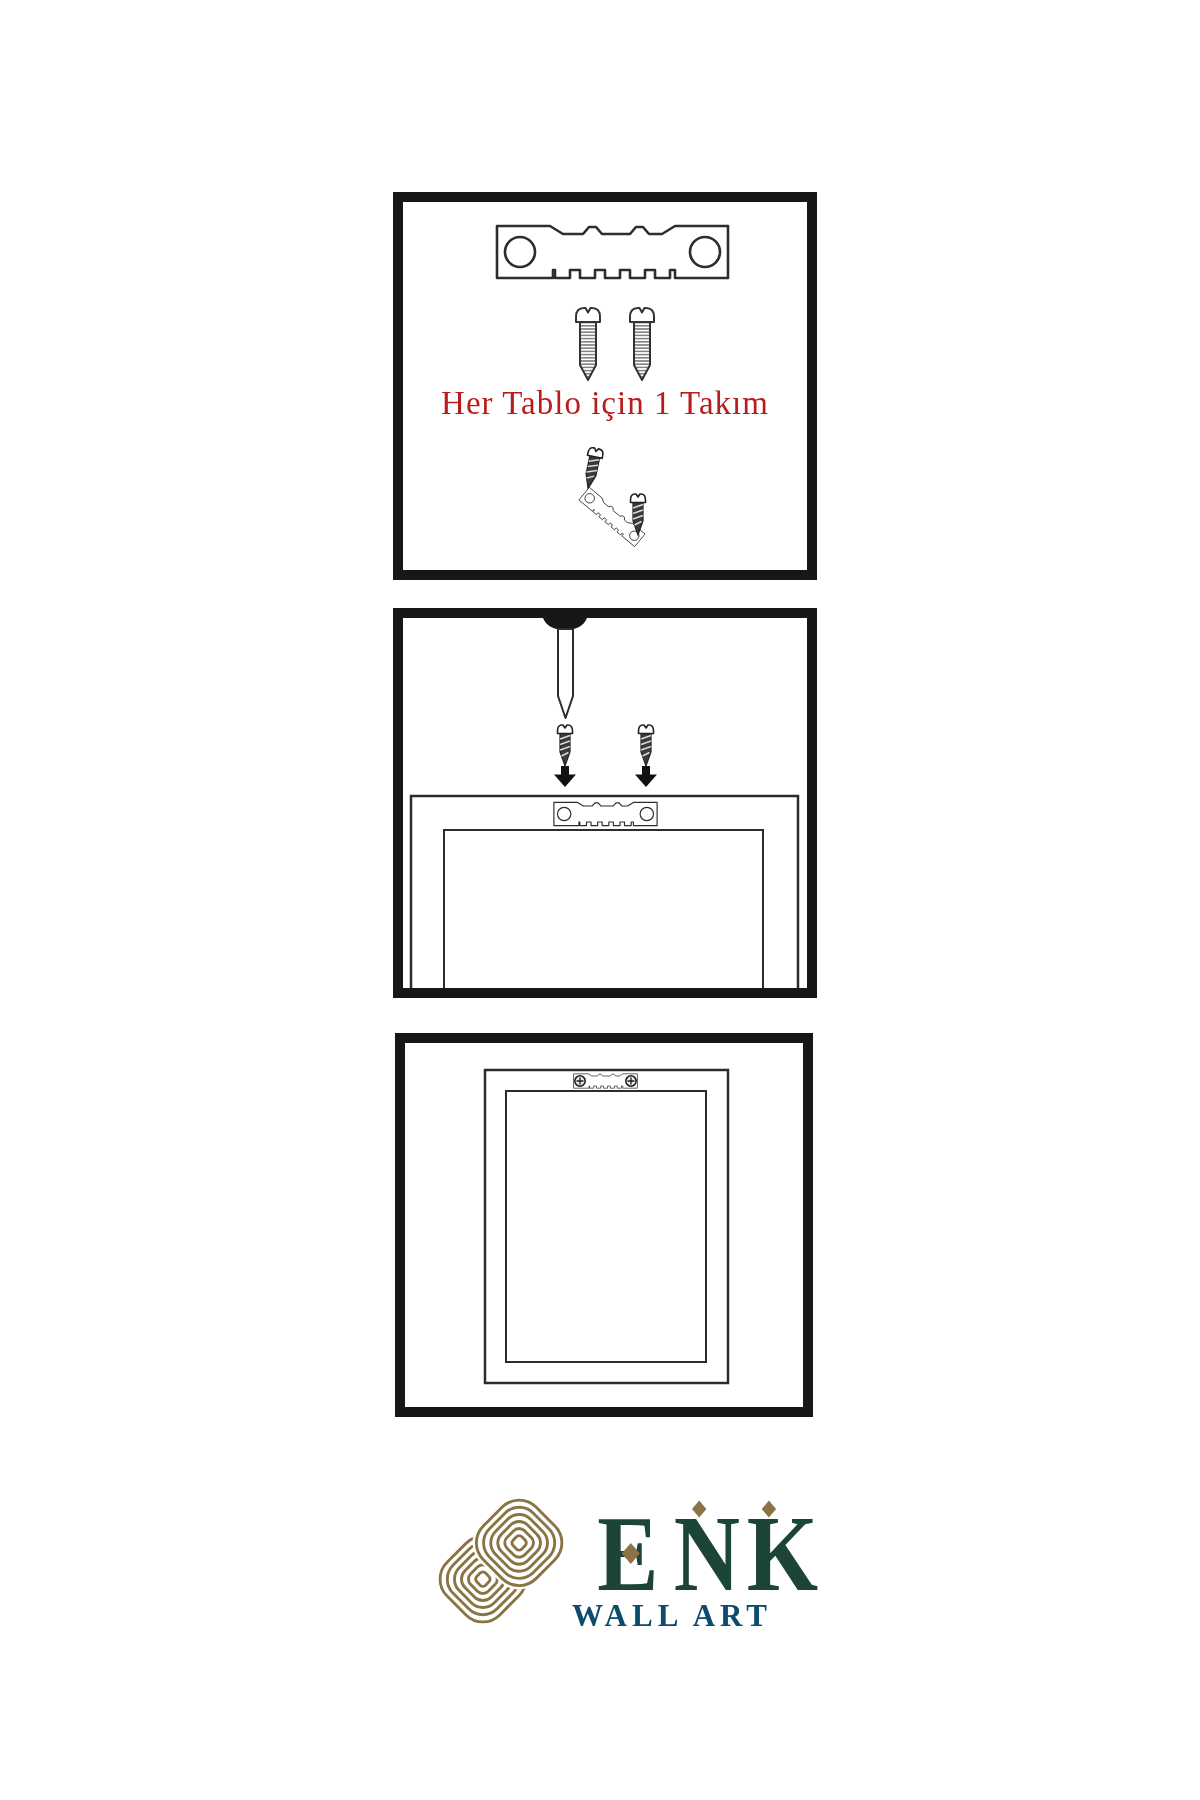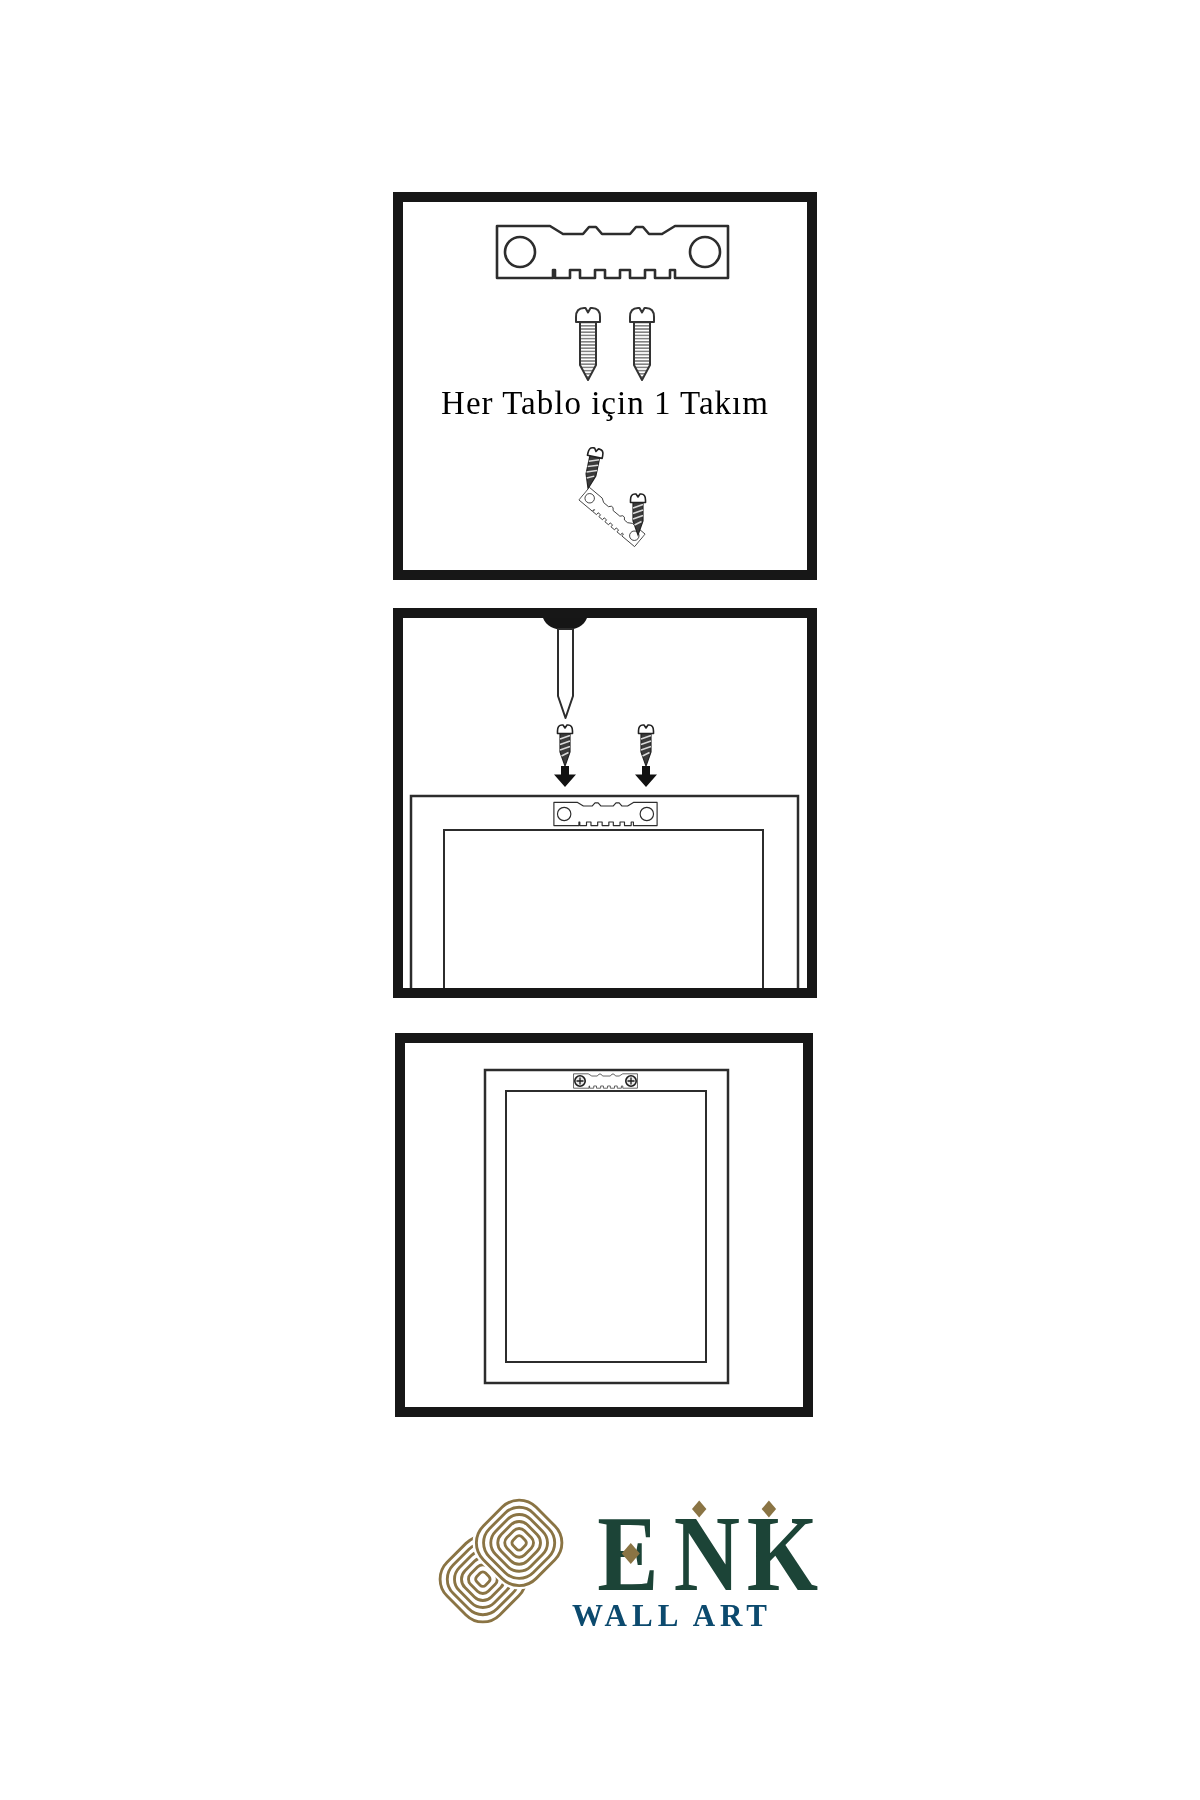--- a/index.html
+++ b/index.html
@@ -4,21 +4,21 @@
 <style>
   html,body{margin:0;padding:0;background:#ffffff;}
   .sheet{position:relative;width:1200px;height:1800px;background:#ffffff;overflow:hidden;
          font-family:"Liberation Serif",serif;}
   .panel{position:absolute;border:10px solid #171717;background:#ffffff;box-sizing:border-box;overflow:hidden;}
   .panel-svg{position:absolute;left:0;top:0;width:100%;height:100%;display:block;}
   #panel1{left:393px;top:192px;width:424px;height:388px;}
   #panel2{left:393px;top:608px;width:424px;height:390px;}
   #panel3{left:395px;top:1033px;width:418px;height:384px;}
   .caption{position:absolute;left:0;right:0;top:183px;text-align:center;
-           font-size:33px;letter-spacing:1px;color:#000000;font-weight:400;}
+           font-size:33px;letter-spacing:1px;color:#b91c1c;font-weight:400;}
   .defs-holder{position:absolute;width:0;height:0;overflow:hidden;}
   
   .brand-icon{position:absolute;left:438px;top:1497px;width:126px;height:128px;}
   .brand-text{position:absolute;left:570px;top:1500px;width:300px;height:140px;text-align:right;}
   .brand-name{position:relative;font-weight:bold;font-size:108px;line-height:1;
               color:#1c4437;transform:scaleX(.85);transform-origin:left top;
               font-family:"Liberation Serif",serif;white-space:nowrap;}
   .brand-name .first{margin-right:18px;}
   .brand-name .rest{letter-spacing:8px;}
   .diamond{position:absolute;background:#8a7444;transform:rotate(45deg);}

